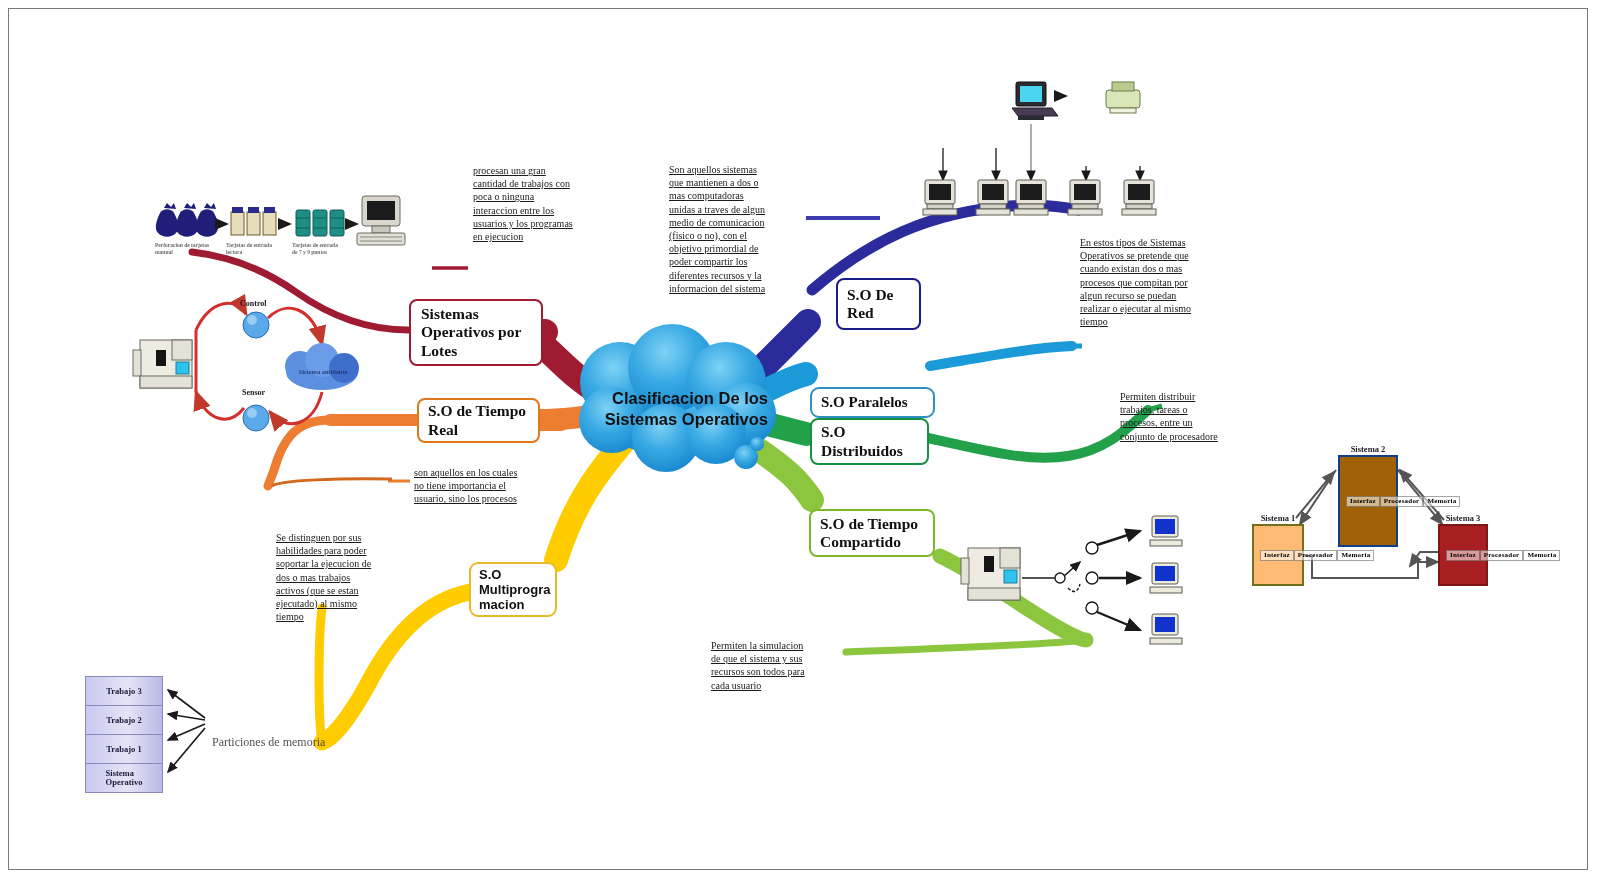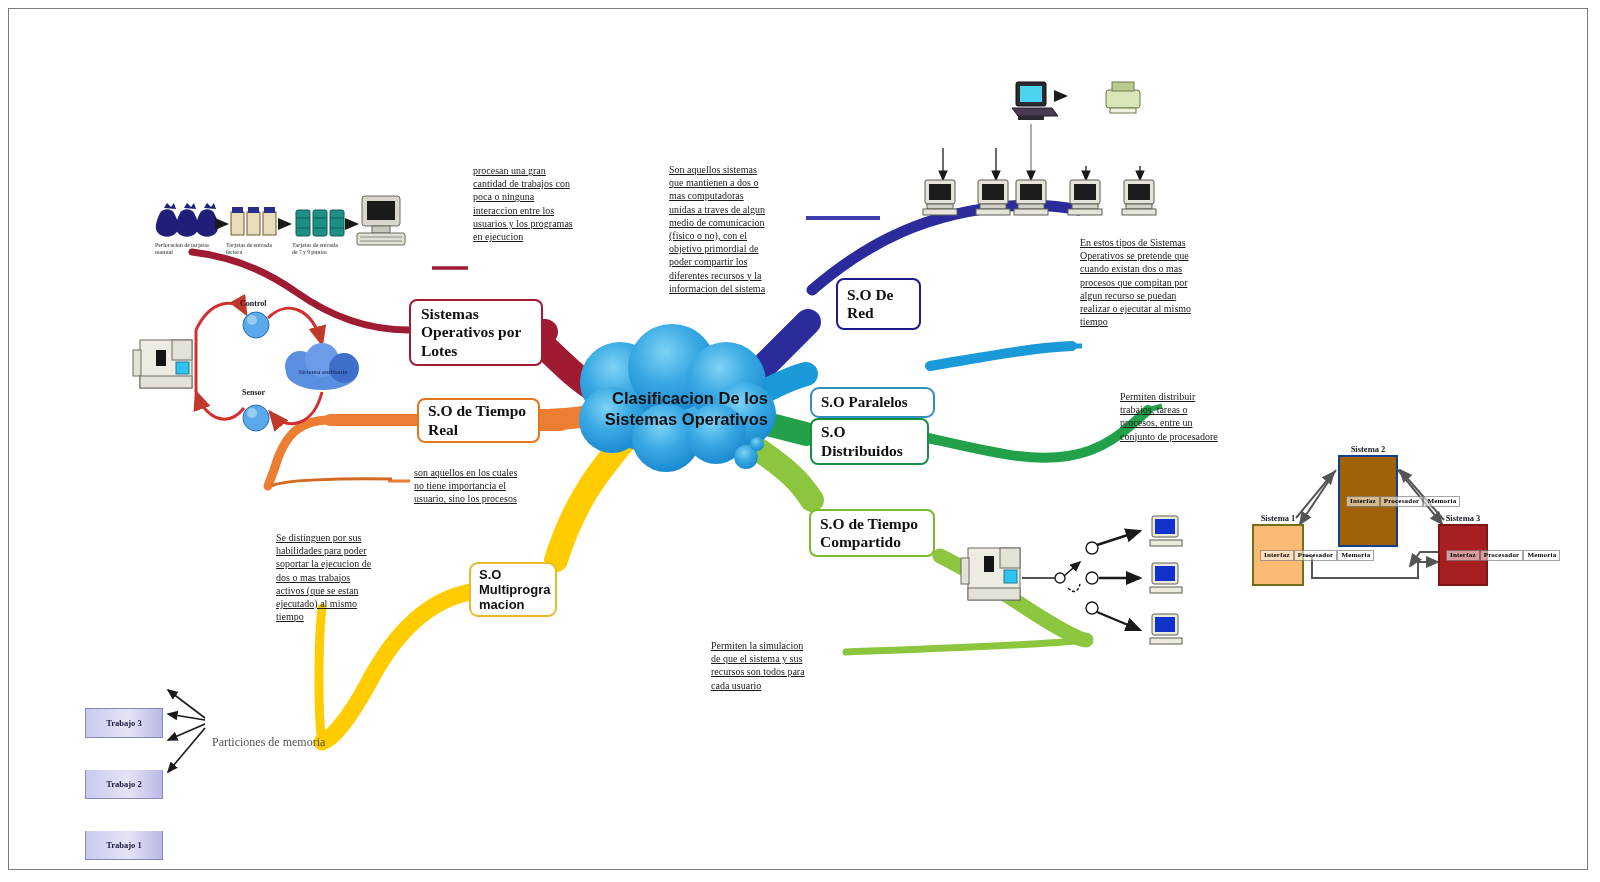--- a/index.html
+++ b/index.html
@@ -21,21 +21,21 @@
   .n-multi{border:2px solid #e8b92b;border-radius:9px;font-family:"Liberation Sans",sans-serif;}
   .n-red{border:2px solid #1c1c8c;border-radius:8px;margin-left:28px;}
   .n-par{border:2px solid #2e8fc0;border-radius:9px;}
   .n-dist{border:2px solid #17913f;border-radius:8px;}
   .n-comp{border:2px solid #7cb829;border-radius:8px;}
   
   .mem{position:absolute;width:78px;}
   .mem div{height:28px;border:1px solid #8a8ab8;border-top:none;
            background:linear-gradient(90deg,#c9c9ef 0%,#e4e4f7 55%,#b9b9e6 100%);
            font-size:8.5px;font-weight:bold;color:#1a1a3a;display:flex;align-items:center;
-           justify-content:center;text-align:left;line-height:1.05;font-family:"Liberation Serif",serif;margin-top:32px;}
+           justify-content:center;text-align:left;line-height:1.05;font-family:"Liberation Serif",serif;}
   .mem div:first-child{border-top:1px solid #8a8ab8;}
   
   .sysbox{position:absolute;box-sizing:border-box;}
   .sysbox .inner{position:absolute;left:6px;top:6px;right:6px;bottom:6px;display:flex;
                  justify-content:space-around;align-items:center;}
   .sysbox .inner b{font-size:7px;font-weight:bold;letter-spacing:.2px;line-height:1;
                    padding:1px 3px;border:1px solid rgba(0,0,0,.35);background:rgba(255,255,255,.55);}
   .syslabel{position:absolute;font-size:8.5px;font-weight:bold;color:#1a1a23;text-align:center;width:100%;}
 </style>
 </head>

